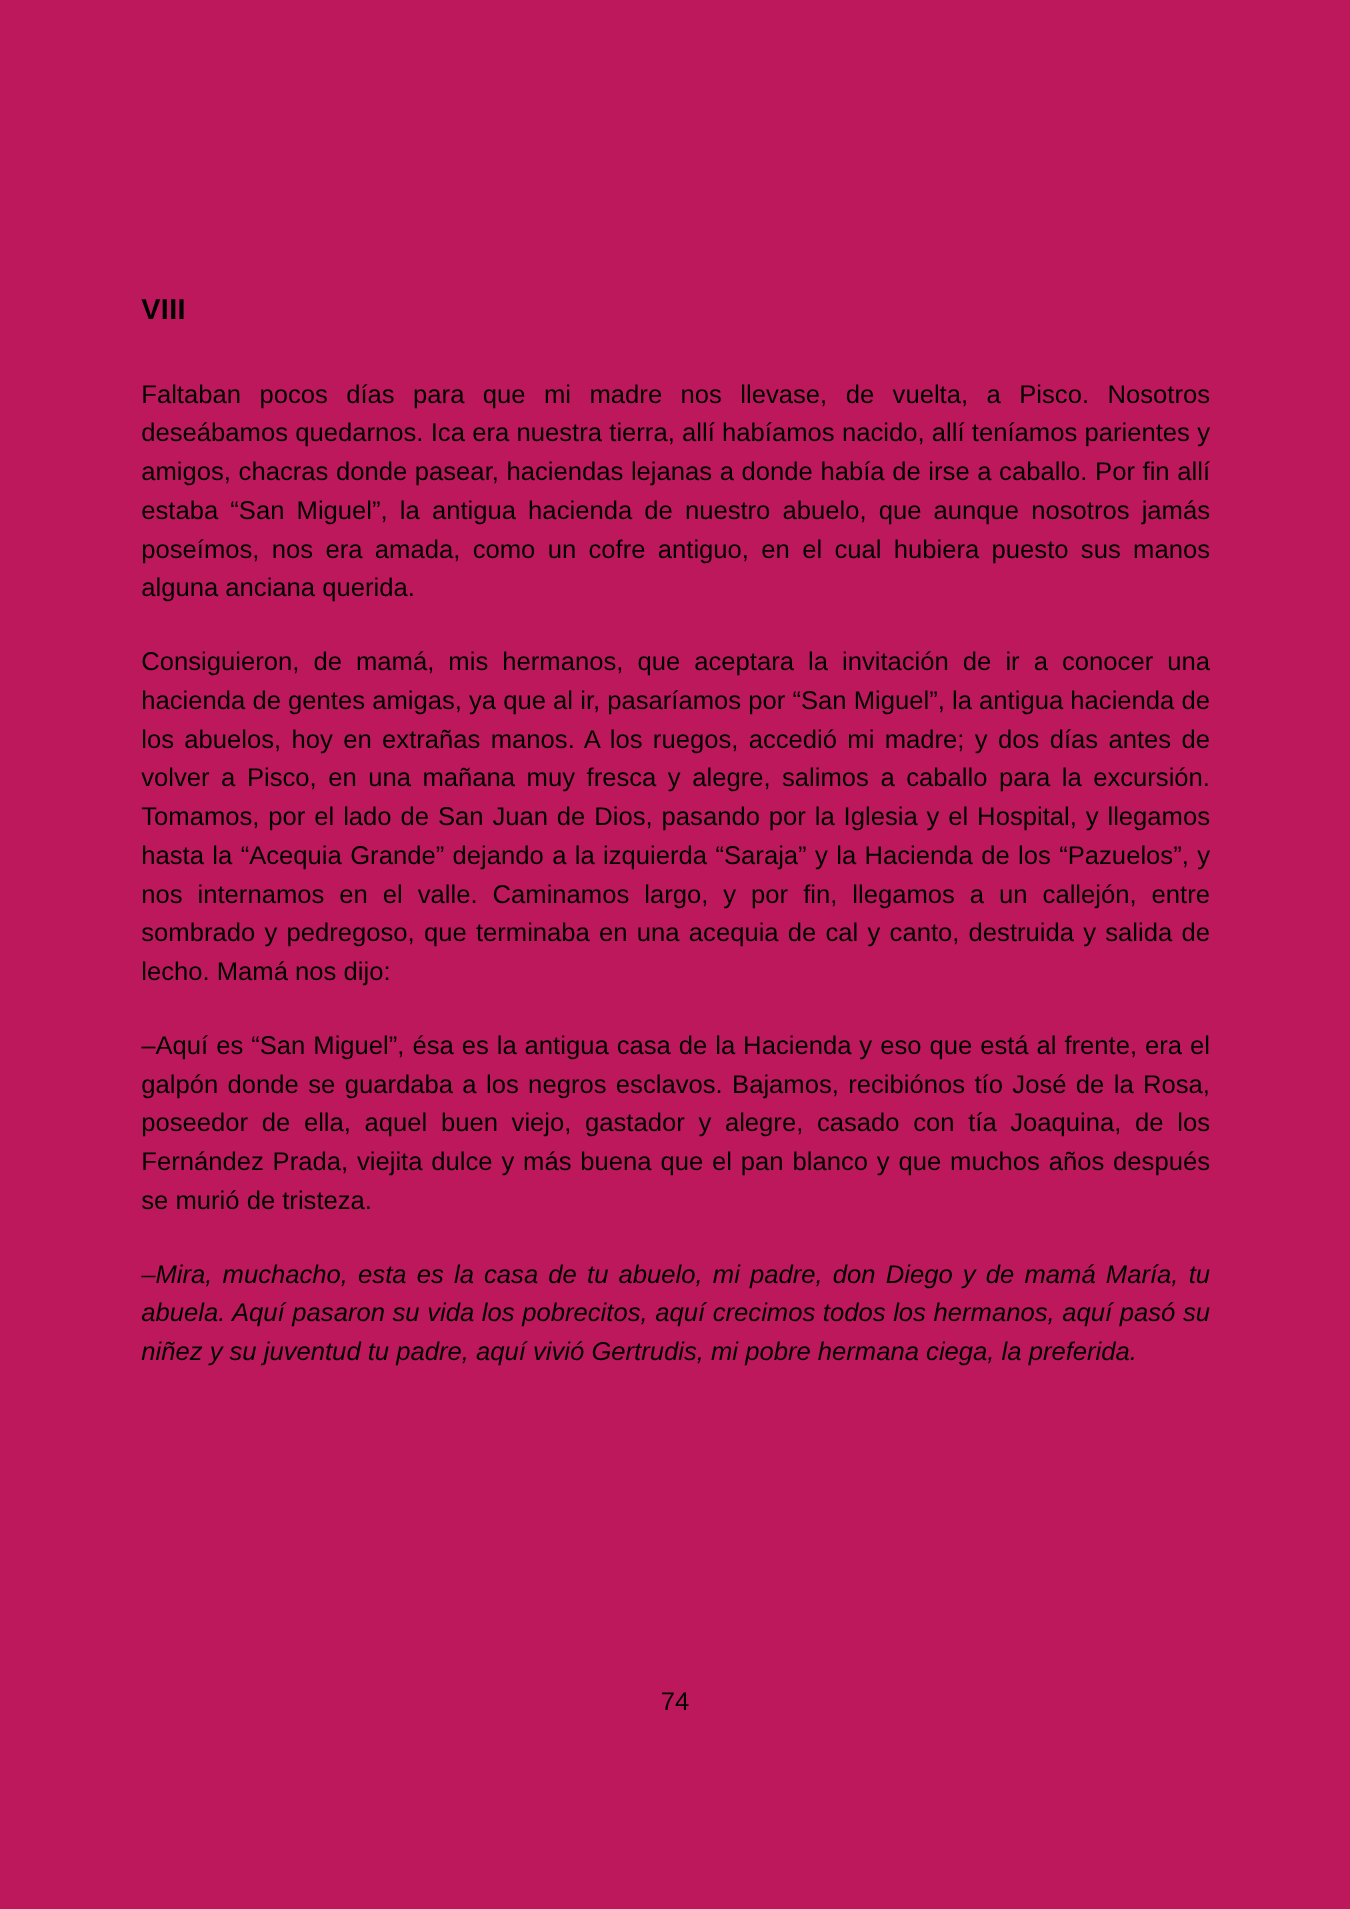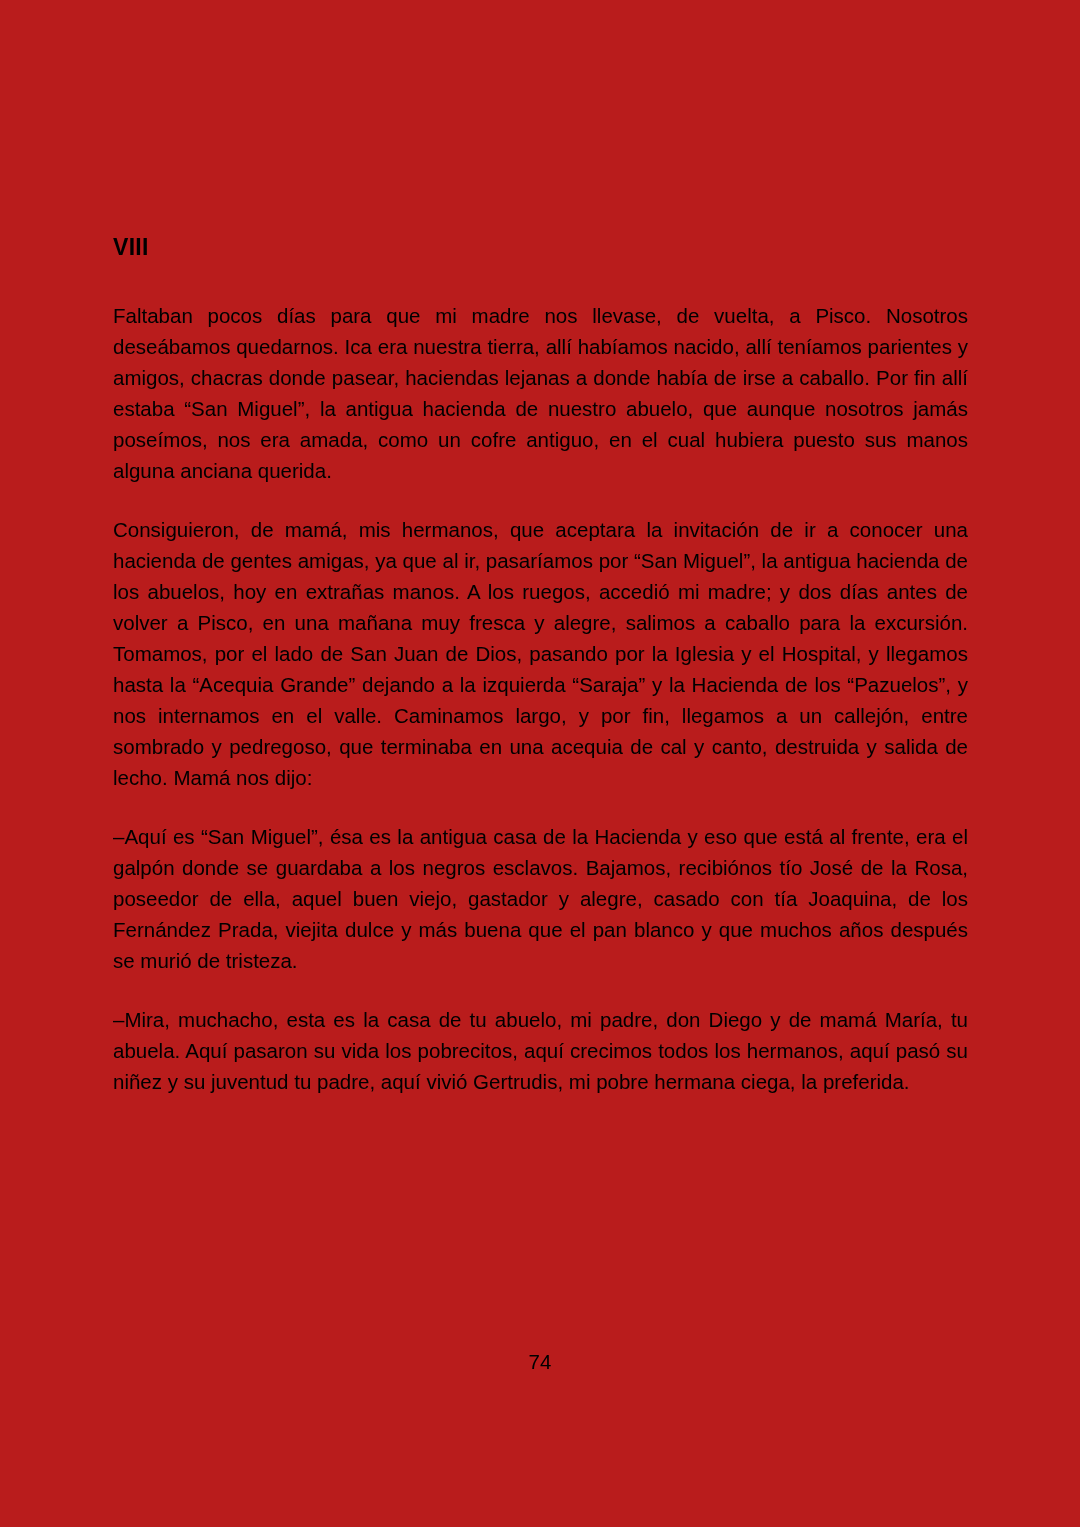--- a/index.html
+++ b/index.html
@@ -10,21 +10,21 @@
   }
   body {
     font-family: "Liberation Sans", sans-serif;
     color: #000000;
   }
   .page {
     position: relative;
     width: 1080px;
     height: 1527px;
     margin: 0 auto;
-    background: #b91c1c;
+    background: #be185d;
     overflow: hidden;
     box-sizing: border-box;
   }
   .content {
     position: absolute;
     left: 113px;
     top: 232px;
     width: 855px;
   }
   .chapter-heading {
@@ -39,20 +39,21 @@
     font-size: 20.5px;
     line-height: 31px;
     text-align: justify;
     text-justify: inter-word;
     margin: 0 0 28px 0;
     hyphens: none;
     word-spacing: 0px;
   }
   .para:last-child {
     margin-bottom: 0;
+    font-style: italic;
   }
   .page-number {
     position: absolute;
     left: 0;
     right: 0;
     top: 1348px;
     text-align: center;
     font-size: 20.5px;
     line-height: 28px;
   }

